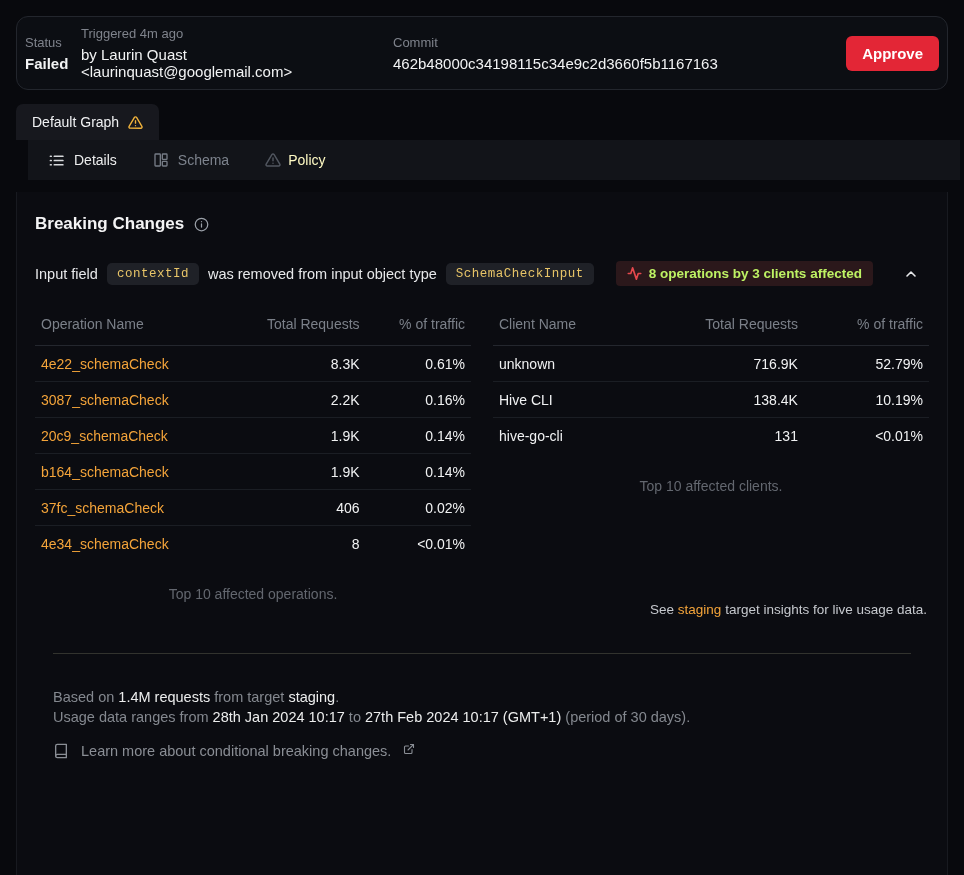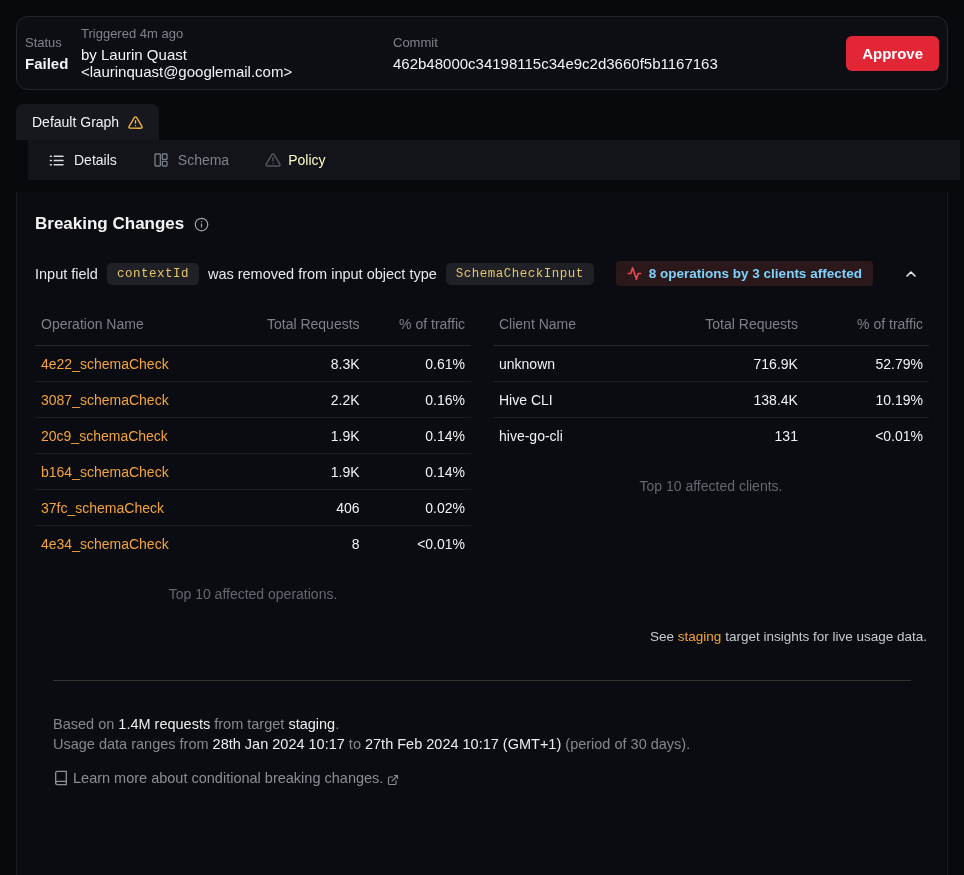--- a/index.html
+++ b/index.html
@@ -61,49 +61,49 @@
     cursor: pointer;
   }
   .code-pill {
     font-family: "Liberation Mono", monospace; font-size: 12.5px; color: #e8c568;
     background: #1f2127; border-radius: 5px; padding: 4px 10px; margin: 0 9px;
     letter-spacing: 0.5px;
   }
   .affected-badge {
     display: inline-flex; align-items: center; gap: 7px;
     background: #2b181b; border-radius: 4px; padding: 5px 11px; margin-left: 13px;
-    color: #7dd3fc; font-size: 13.5px; font-weight: bold;
+    color: #bef264; font-size: 13.5px; font-weight: bold;
   }
   .chevron-btn { margin-left: auto; margin-right: 6px; background: none; border: none; cursor: pointer; padding: 4px; }
 
   
   .tables-wrap { display: flex; gap: 22px; margin-top: 24px; padding: 0 0; }
   .table-col { flex: 1 1 0; }
   table { width: 100%; border-collapse: collapse; }
   th {
     font-weight: normal; font-size: 14px; color: #7b8089; text-align: right;
     padding: 6px 6px 13px 6px; border-bottom: 1px solid #24272e;
   }
   th:first-child { text-align: left; }
   td { font-size: 14px; padding: 9.5px 6px; border-bottom: 1px solid #1b1e24; text-align: right; color: #f1f2f3; }
   td:first-child { text-align: left; }
   tr:last-child td { border-bottom: none; }
   .op-link { color: #f4a43a; text-decoration: none; cursor: pointer; }
   .table-note { text-align: center; color: #63676f; font-size: 14px; margin-top: 25px; }
 
-  .see-note { text-align: right; font-size: 13.5px; color: #c6c9ce; margin-top: 27px; padding-right: 2px; }
+  .see-note { text-align: right; font-size: 13.5px; color: #c6c9ce; padding-right: 2px; }
   .staging-link { color: #f4a43a; text-decoration: none; cursor: pointer; }
 
   .divider { border: none; border-top: 1px solid #32332e; margin: 36px 18px 0 18px; }
 
   
   .footer-text { margin: 33px 18px 0 18px; font-size: 14.5px; line-height: 20px; color: #84888f; }
   .footer-text .bright { color: #eceded; }
   .learn-more {
-    display: inline-flex; align-items: flex-end; gap: 4px; margin: 16px 18px 0 18px;
+    display: inline-flex; align-items: flex-start; gap: 12px; margin: 16px 18px 0 18px;
     font-size: 14.5px; color: #8a8e95; cursor: pointer; text-decoration: none;
   }
 </style>
 </head>
 <body>
 
 <div class="header-card">
   <div class="hgroup hg-status">
     <span class="hlabel">Status</span>
     <span class="hvalue bold">Failed</span>

